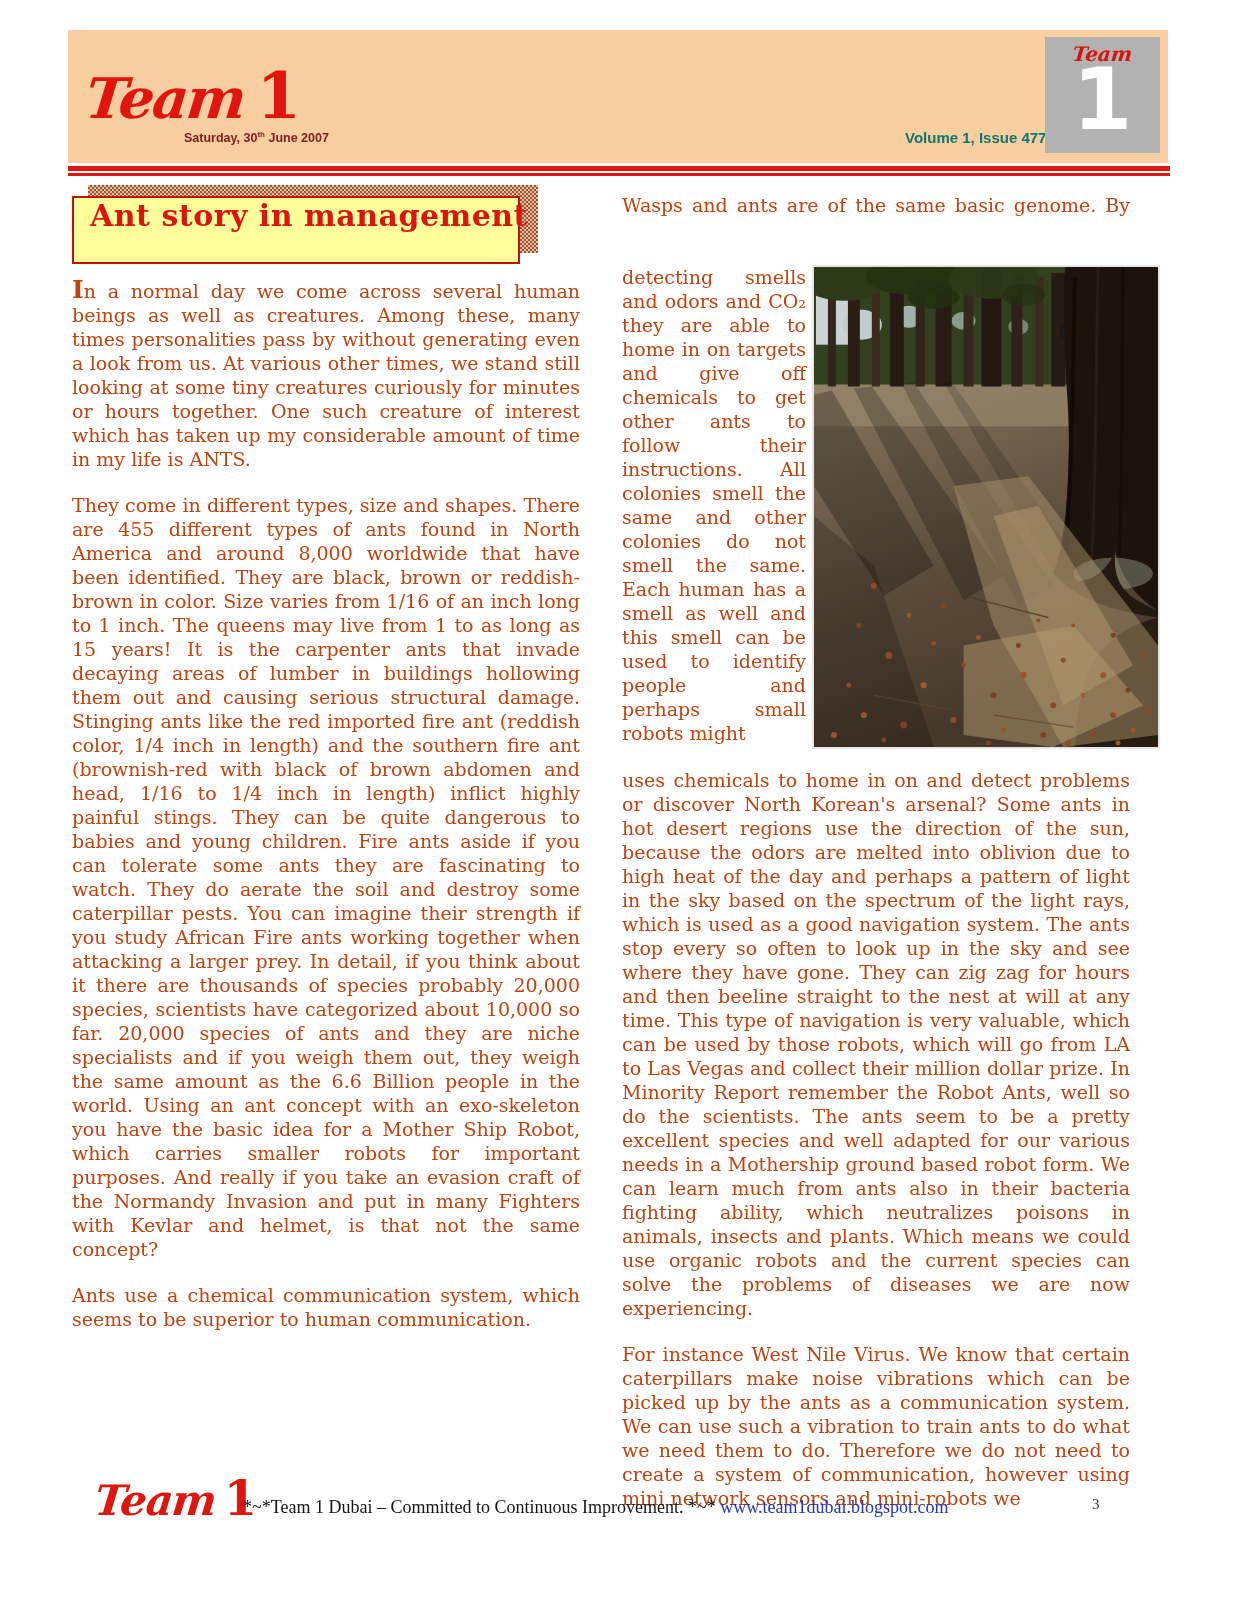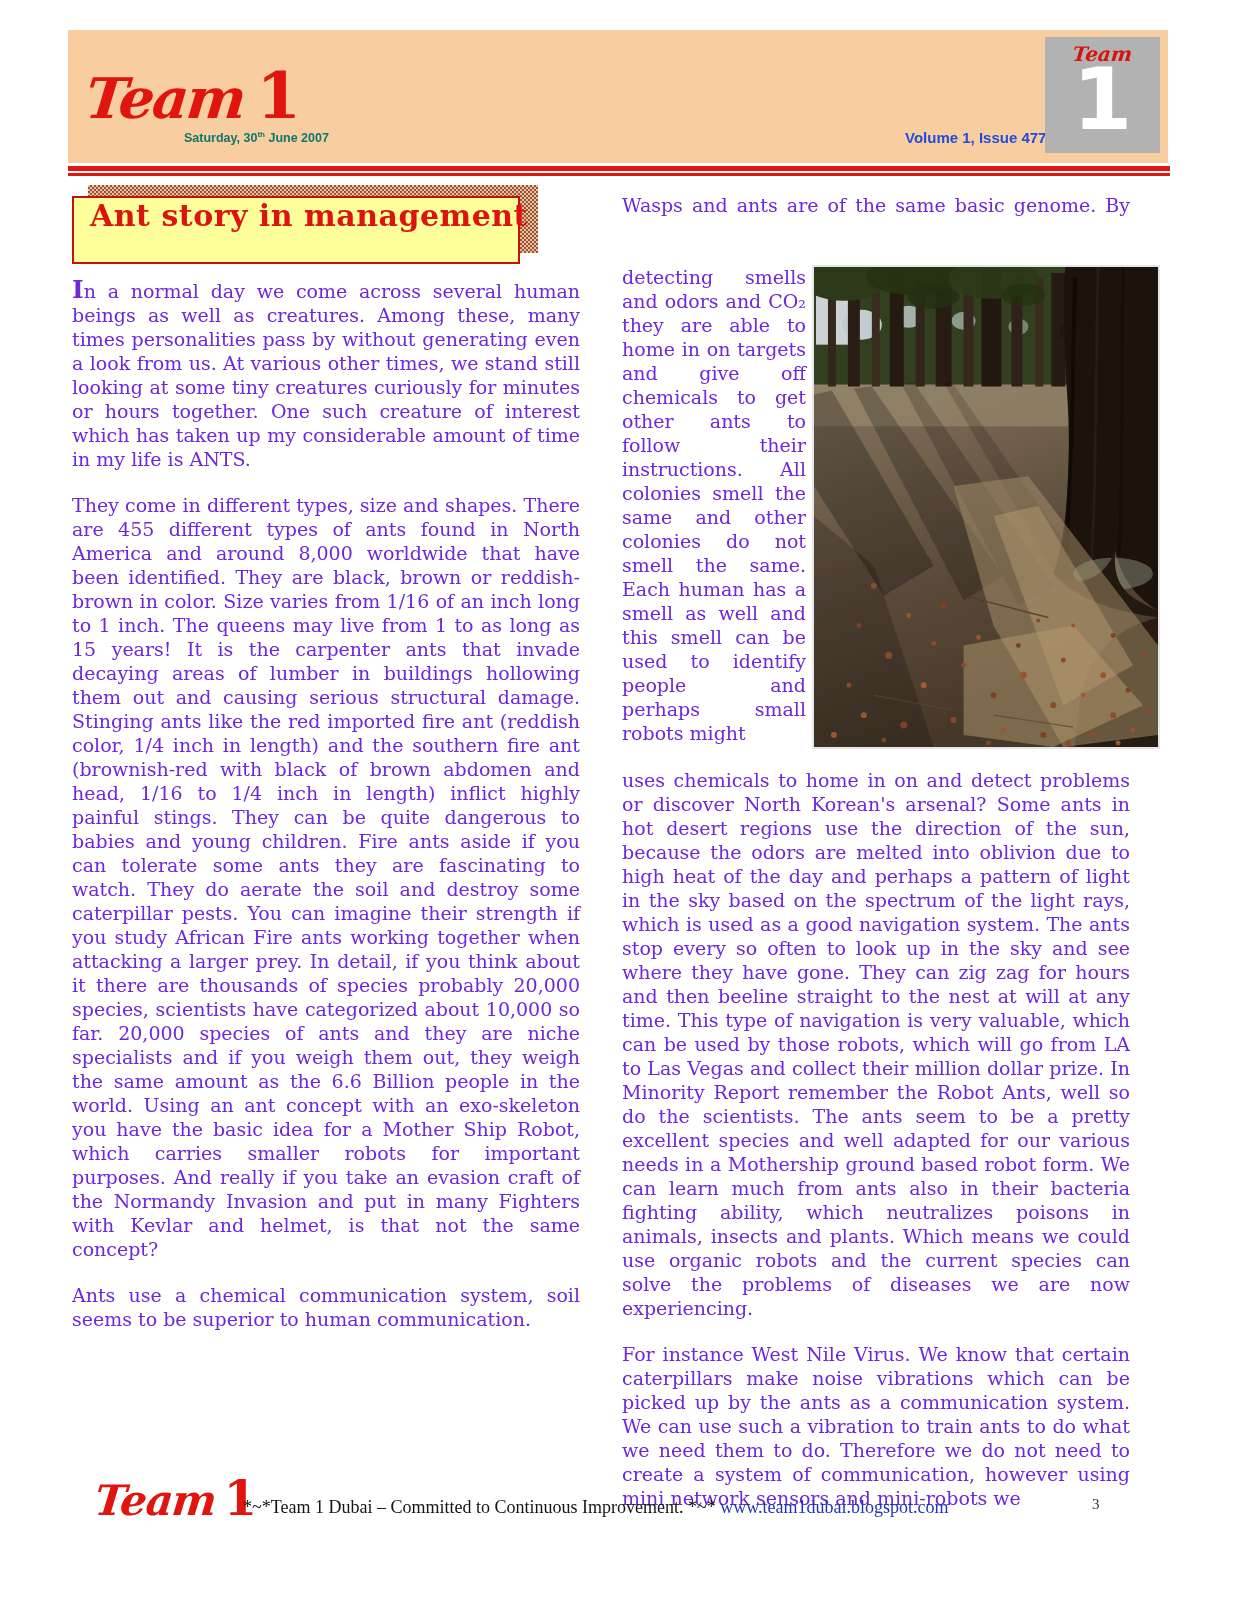--- a/index.html
+++ b/index.html
@@ -9,24 +9,24 @@
     margin:0 auto; overflow:hidden;
   }
 
   
   .header { position:absolute; left:68px; top:30px; width:1100px; height:133px; background:#f8cda0; }
   .logo-big { position:absolute; left:18px; top:28px; white-space:nowrap; }
   .logo-team { font-family:"DejaVu Serif", serif; font-style:italic; font-weight:bold;
     font-size:56px; color:#e0150d; display:inline-block; transform:skewX(-6deg); letter-spacing:-2px; }
   .logo-one { font-family:"DejaVu Serif", serif; font-weight:bold; font-size:64px; color:#e0150d; margin-left:12px; }
   .header-date { position:absolute; left:116px; top:100px; font-family:"Liberation Sans", sans-serif;
-    font-weight:bold; font-size:12.5px; color:#0f766e; }
+    font-weight:bold; font-size:12.5px; color:#7f1d1d; }
   .sup { vertical-align:super; font-size:8px; }
   .header-volume { position:absolute; left:837px; top:99px; font-family:"Liberation Sans", sans-serif;
-    font-weight:bold; font-size:15px; color:#1d4ed8; }
+    font-weight:bold; font-size:15px; color:#0f766e; }
   .badge { position:absolute; left:977px; top:7px; width:115px; height:116px; background:#b2b2b2; text-align:center; }
   .badge-team { font-family:"DejaVu Serif", serif; font-style:italic; font-weight:bold;
     font-size:20px; color:#d6130c; margin-top:5px; transform:skewX(-6deg); }
   .badge-one { font-family:"DejaVu Sans", sans-serif; font-weight:bold; font-size:86px;
     color:#ffffff; line-height:0.92; margin-top:-6px; }
 
   .rule { position:absolute; left:68px; top:166px; width:1102px; height:10px;
     background:linear-gradient(to bottom, #df1710 0px, #df1710 4.5px, #ffffff 4.5px, #ffffff 6.5px, #df1710 6.5px, #df1710 10px); }
 
   
@@ -35,21 +35,21 @@
   .title-box { position:absolute; left:72px; top:196px; width:448px; height:68px;
     background:#ffff9c; border:2px solid #c41208; display:flex; padding:0 0 5px 16px; }
   .title-text { font-family:"DejaVu Serif", serif; font-weight:bold; font-size:30px;
     color:#dd1310; letter-spacing:0.5px; white-space:nowrap; }
 
   
   .col { position:absolute; width:508px; }
   .col-left { left:72px; top:278px; }
   .col-right { left:622px; top:193px; }
   .col p { font-family:"DejaVu Serif", serif; font-size:19px; line-height:24px;
-    text-align:justify; color:#6d28d9; margin:0 0 22px 0; }
+    text-align:justify; color:#c2410c; margin:0 0 22px 0; }
   .dropcap { font-size:25px; font-weight:bold; }
   p.intro { margin:0 0 3px 0; text-align-last:justify; }
   .photo-row { display:flex; align-items:flex-start;margin-top:48px; }
   .photo-row p.wrap { width:184px; flex:none; margin:0 6px 0 0; }
   .photo { width:348px; height:484px; flex:none; border:2px solid #e6e6e6; background:#6b5b47; }
   .photo svg { display:block; width:100%; height:100%; }
   p.cont { margin-top:19px; }
 
   
   .footer-logo { position:absolute; left:95px; top:1470px; white-space:nowrap; }
@@ -84,21 +84,21 @@
   <div class="rule"></div>
 
   <div class="title-shadow"></div>
   <div class="title-box">
     <span class="title-text">Ant story in management</span>
   </div>
 
   <div class="col col-left">
     <p><span class="dropcap">I</span><span>n a normal day we come across several human beings as well as creatures. Among these, many times personalities pass by without generating even a look from us. At various other times, we stand still looking at some tiny creatures curiously for minutes or hours together. One such creature of interest which has taken up my considerable amount of time in my life is ANTS.</span></p>
     <p>They come in different types, size and shapes. There are 455 different types of ants found in North America and around 8,000 worldwide that have been identified. They are black, brown or reddish-brown in color. Size varies from 1/16 of an inch long to 1 inch. The queens may live from 1 to as long as 15 years! It is the carpenter ants that invade decaying areas of lumber in buildings hollowing them out and causing serious structural damage. Stinging ants like the red imported fire ant (reddish color, 1/4 inch in length) and the southern fire ant (brownish-red with black of brown abdomen and head, 1/16 to 1/4 inch in length) inflict highly painful stings. They can be quite dangerous to babies and young children. Fire ants aside if you can tolerate some ants they are fascinating to watch. They do aerate the soil and destroy some caterpillar pests. You can imagine their strength if you study African Fire ants working together when attacking a larger prey. In detail, if you think about it there are thousands of species probably 20,000 species, scientists have categorized about 10,000 so far. 20,000 species of ants and they are niche specialists and if you weigh them out, they weigh the same amount as the 6.6 Billion people in the world. Using an ant concept with an exo-skeleton you have the basic idea for a Mother Ship Robot, which carries smaller robots for important purposes. And really if you take an evasion craft of the Normandy Invasion and put in many Fighters with Kevlar and helmet, is that not the same concept?</p>
-    <p>Ants use a chemical communication system, soil seems to be superior to human communication.</p>
+    <p>Ants use a chemical communication system, which seems to be superior to human communication.</p>
   </div>
 
   <div class="col col-right">
     <p class="intro">Wasps and ants are of the same basic genome. By</p>
     <div class="photo-row">
       <p class="wrap">detecting smells and odors and CO₂ they are able to home in on targets and give off chemicals to get other ants to follow their instructions. All colonies smell the same and other colonies do not smell the same. Each human has a smell as well and this smell can be used to identify people and perhaps small robots might</p>
       <div class="photo">
         <svg viewBox="0 0 345 482" preserveAspectRatio="none">
           <defs>
             <linearGradient id="gGround" x1="0" y1="0" x2="0.25" y2="1">

